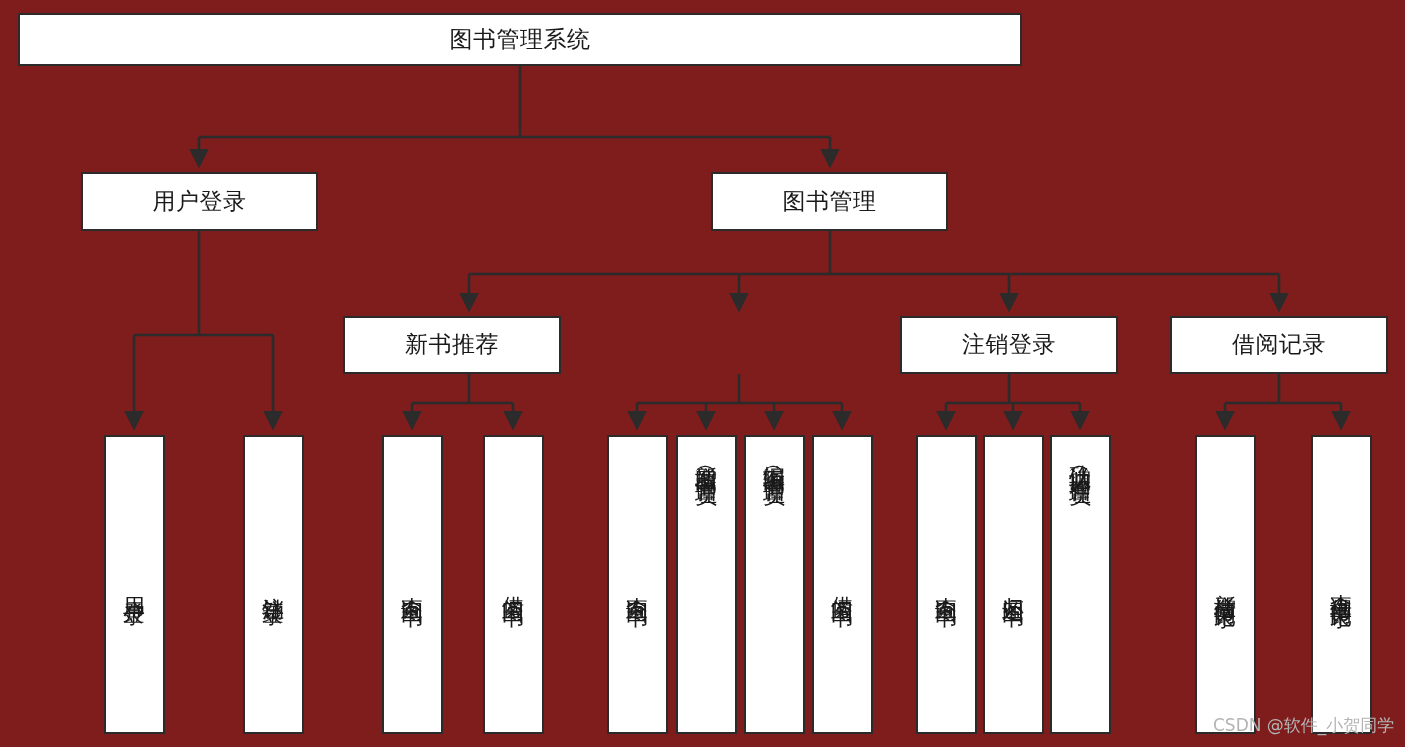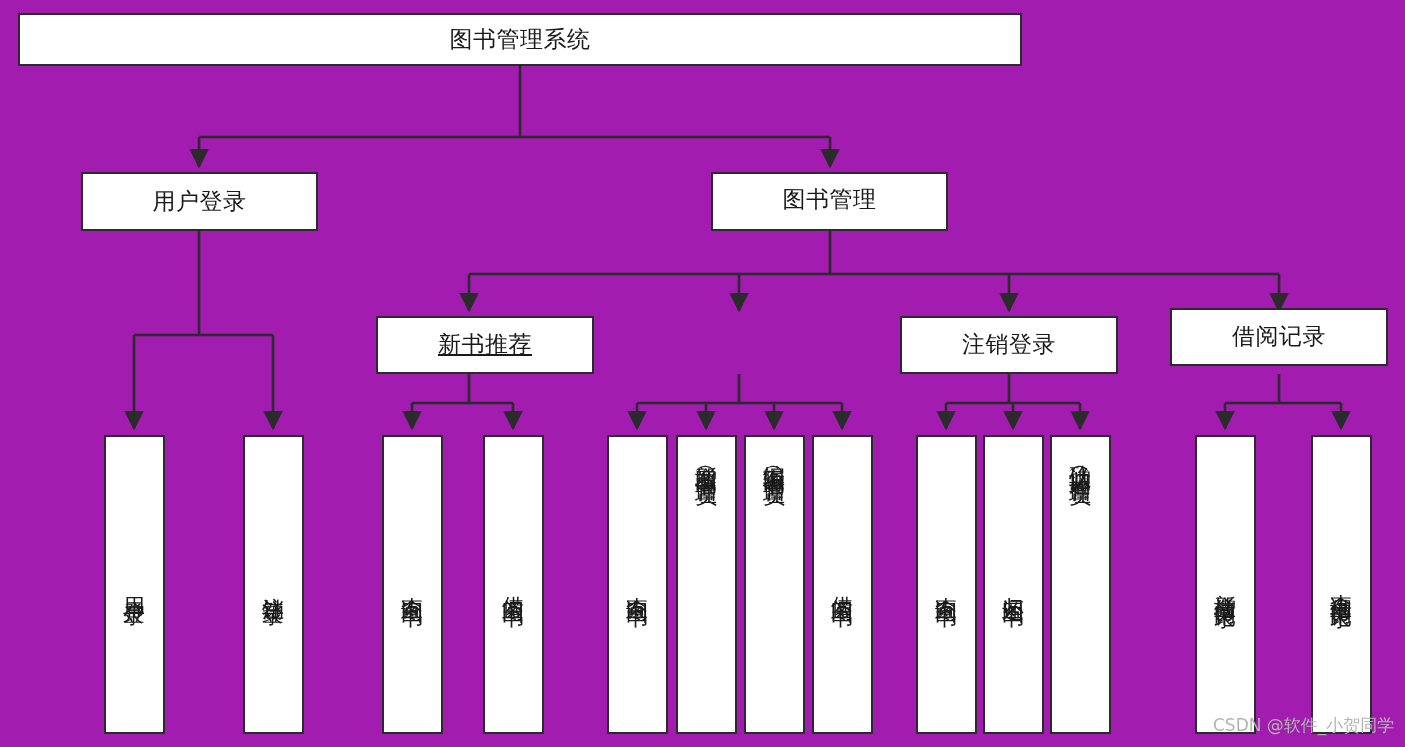--- a/index.html
+++ b/index.html
@@ -8,21 +8,21 @@
     padding: 0;
     background: #ffffff;
   }
   body {
     font-family: "DejaVu Sans", "Liberation Sans", sans-serif;
   }
   #diagram-root {
     position: relative;
     width: 1405px;
     height: 747px;
-    background: #a21caf;
+    background: #7f1d1d;
     overflow: hidden;
   }
   #edge-layer {
     position: absolute;
     left: 0;
     top: 0;
     width: 1405px;
     height: 747px;
     pointer-events: none;
   }
@@ -134,31 +134,31 @@
     </g>
   </svg>
 
   <div class="node horiz root" style="left:18px; top:13px; width:1004px; height:53px;">
     <span class="node-label">图书管理系统</span>
   </div>
 
   <div class="node horiz" style="left:81px; top:172px; width:237px; height:59px;">
     <span class="node-label">用户登录</span>
   </div>
-  <div class="node horiz" style="left:711px; top:172px; width:237px; height:59px;font-family:Liberation Mono, monospace;">
+  <div class="node horiz" style="left:711px; top:172px; width:237px; height:59px;">
     <span class="node-label">图书管理</span>
   </div>
 
-  <div class="node horiz" style="left:376px; top:316px; width:218px; height:58px;text-decoration:underline;">
+  <div class="node horiz" style="left:343px; top:316px; width:218px; height:58px;">
     <span class="node-label">新书推荐</span>
   </div>
   <div class="node horiz" style="left:900px; top:316px; width:218px; height:58px;">
     <span class="node-label">注销登录</span>
   </div>
-  <div class="node horiz" style="left:1170px; top:308px; width:218px; height:58px;">
+  <div class="node horiz" style="left:1170px; top:316px; width:218px; height:58px;">
     <span class="node-label">借阅记录</span>
   </div>
 
   <div class="node vert pad-mid" style="left:104px; top:435px; width:61px; height:299px;">
     <span class="node-label">用户登录</span>
   </div>
   <div class="node vert pad-mid" style="left:243px; top:435px; width:61px; height:299px;">
     <span class="node-label">注销登录</span>
   </div>
 

